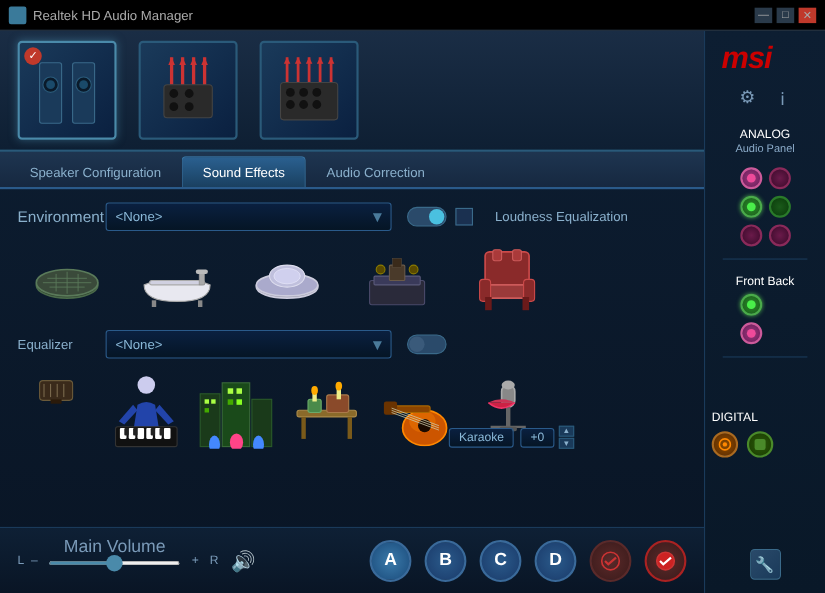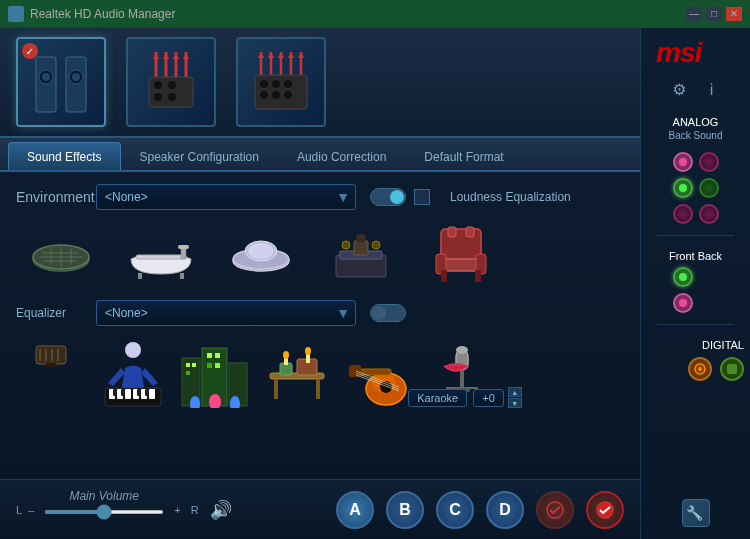--- a/index.html
+++ b/index.html
@@ -10,21 +10,21 @@
       font-family: 'Segoe UI', Arial, sans-serif;
       font-size: 12px;
       color: #ccc;
       overflow: hidden;
       position: relative;
     }
 
     
     .title-bar {
       height: 28px;
-      background: #14532d;
+      background: #000000;
       display: flex;
       align-items: center;
       padding: 0 8px;
       border-bottom: 1px solid #2a3a4a;
       position: relative;
     }
     .title-bar-icon {
       width: 16px; height: 16px;
       background: #3a7a9a;
       border-radius: 2px;
@@ -247,28 +247,27 @@
       padding: 0 16px;
       gap: 12px;
     }
     .volume-section {
       display: flex;
       align-items: center;
       gap: 6px;
       flex: 1;
     }
     .vol-label {
-      font-size: 12px;
+      font-size: 16px;
       color: #7a9ab8;
       position: absolute;
       left: 50%;
       transform: translateX(-50%);
       top: -14px;
       white-space: nowrap;
-      font-style: italic;
     }
     .vol-container { position: relative; }
     .lr-label { font-size: 11px; color: #7a9ab8; }
     .vol-slider {
       width: 120px;
       height: 4px;
       accent-color: #4a8aaa;
       cursor: pointer;
     }
 
@@ -366,22 +365,23 @@
       border-radius: 50%;
     }
     .jack.green-lit .jack-dot { background: #4aee4a; }
     .jack.pink-lit .jack-dot { background: #ee4a9a; }
 
     .divider { width: 80%; height: 1px; background: #1a3a5a; margin: 8px 0; }
 
     .digital-section {
       display: flex;
       flex-direction: column;
-      align-items: flex-end;
+      align-items: flex-start;
       width: 100%;
+      margin-top: 35px;
     }
     .digital-icons {
       display: flex;
       gap: 8px;
       margin-top: 4px;
     }
     .digital-icon {
       width: 24px; height: 24px;
       border-radius: 50%;
       border: 2px solid #4a6a2a;
@@ -509,31 +509,28 @@
           <rect x="21" y="33" width="8" height="8" rx="4" fill="#111"></rect>
           <rect x="33" y="33" width="8" height="8" rx="4" fill="#111"></rect>
           <rect x="9" y="44" width="8" height="8" rx="4" fill="#111"></rect>
           <rect x="21" y="44" width="8" height="8" rx="4" fill="#111"></rect>
           <rect x="33" y="44" width="8" height="8" rx="4" fill="#111"></rect>
         </svg>
       </div>
     </div>
 
     <div class="tabs-bar">
+      <div class="tab">
+        <span>Speaker Configuration</span>
+      </div>
       <div class="tab active">
         <span>Sound Effects</span>
       </div>
       <div class="tab">
-        <span>Speaker Configuration</span>
-      </div>
-      <div class="tab">
         <span>Audio Correction</span>
-      </div>
-      <div class="tab">
-        <span>Default Format</span>
       </div>
     </div>
 
     <div class="content-area">
 
       <div class="env-row">
         <span class="env-label">Environment</span>
         <div class="dropdown-container">
           <select class="dropdown">
             <option>&lt;None&gt;</option>
@@ -799,21 +796,21 @@
         <text x="0" y="26" font-family="Arial" font-size="28" font-style="italic" font-weight="bold" fill="#cc0000">msi</text>
       </svg>
     </div>
 
     <div class="right-icons-row">
       <div class="right-icon">⚙</div>
       <div class="right-icon">ℹ</div>
     </div>
 
     <span class="panel-label">ANALOG</span>
-    <span class="panel-sublabel">Back Sound</span>
+    <span class="panel-sublabel">Audio Panel</span>
 
     <div class="jack-row">
       <div class="jack pink-lit">
           <div class="jack-dot"></div>
         </div>
       <div class="jack pink">
           <div class="jack-dot"></div>
         </div>
     </div>
     <div class="jack-row">

